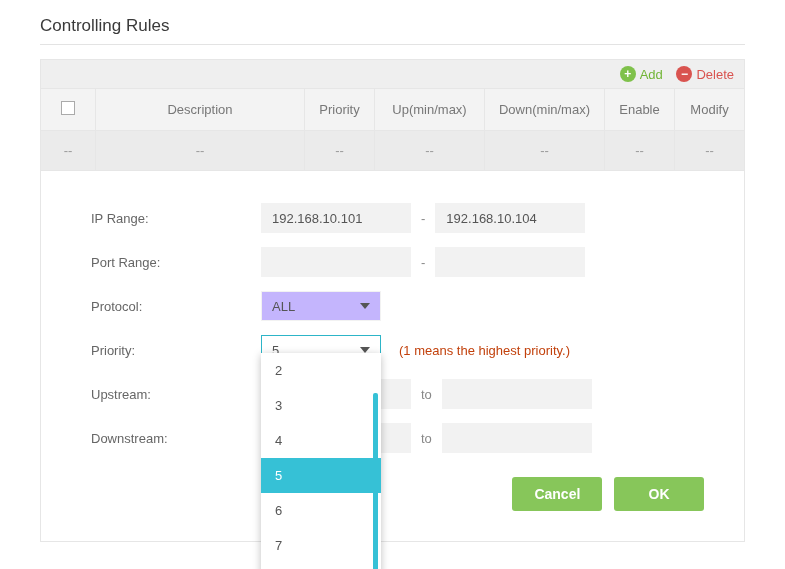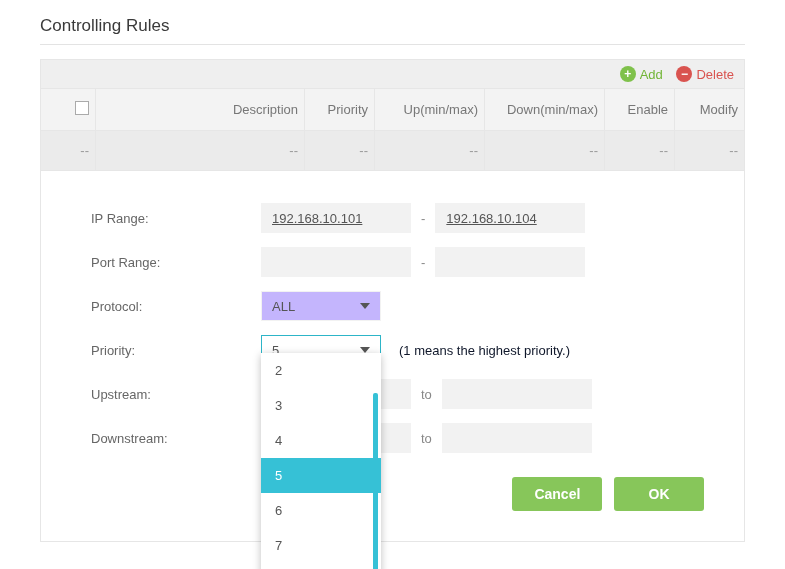--- a/index.html
+++ b/index.html
@@ -48,21 +48,21 @@
   .circ.g { background: #7fc14b; }
   .circ.r { background: #d9534f; }
   table.grid {
     width: 100%;
     border-collapse: collapse;
     table-layout: fixed;
   }
   table.grid th, table.grid td {
     border: 1px solid #e6e6e6;
     padding: 12px 6px;
-    text-align: right;
+    text-align: center;
     color: #777;
     background: #f3f3f3;
     font-weight: normal;
     font-size: 13px;
   }
   table.grid tr.datarow td { background: #ebebeb; color: #9a9a9a; }
   .chk {
     width: 14px; height: 14px; border: 1px solid #aaa;
     display: inline-block; background: #fff;
   }
@@ -76,21 +76,20 @@
   .row { display: flex; align-items: center; margin: 14px 0; }
   .row .lbl { width: 170px; color: #666; }
   .inp {
     background: #f2f2f2;
     border: 1px solid #f2f2f2;
     height: 30px;
     padding: 0 10px;
     color: #555;
     font-size: 13px;
     width: 150px;
-    text-decoration: underline;
   }
   .dash { margin: 0 10px; color: #888; }
   .sel {
     position: relative;
     width: 120px; height: 30px;
     background: #c4b5fd;
     border: 1px solid #f2f2f2;
     display: inline-flex; align-items: center;
     padding: 0 10px; color: #555;
     cursor: pointer;
@@ -100,21 +99,21 @@
     border: 1px solid #2db5c8;
   }
   .sel .caret {
     position: absolute; right: 10px; top: 50%;
     transform: translateY(-50%);
     width: 0; height: 0;
     border-left: 5px solid transparent;
     border-right: 5px solid transparent;
     border-top: 6px solid #555;
   }
-  .hint { margin-left: 18px; color: #0f172a; }
+  .hint { margin-left: 18px; color: #c2410c; }
   .btns { text-align: right; margin-top: 24px; padding-right: 10px; font-weight: bold; }
   .btn {
     display: inline-block;
     height: 34px; line-height: 34px;
     min-width: 90px; padding: 0 20px;
     background: #87c65a; color: #fff;
     border-radius: 3px; text-align: center;
     cursor: pointer; margin-left: 8px;
     font-size: 14px;
   }

